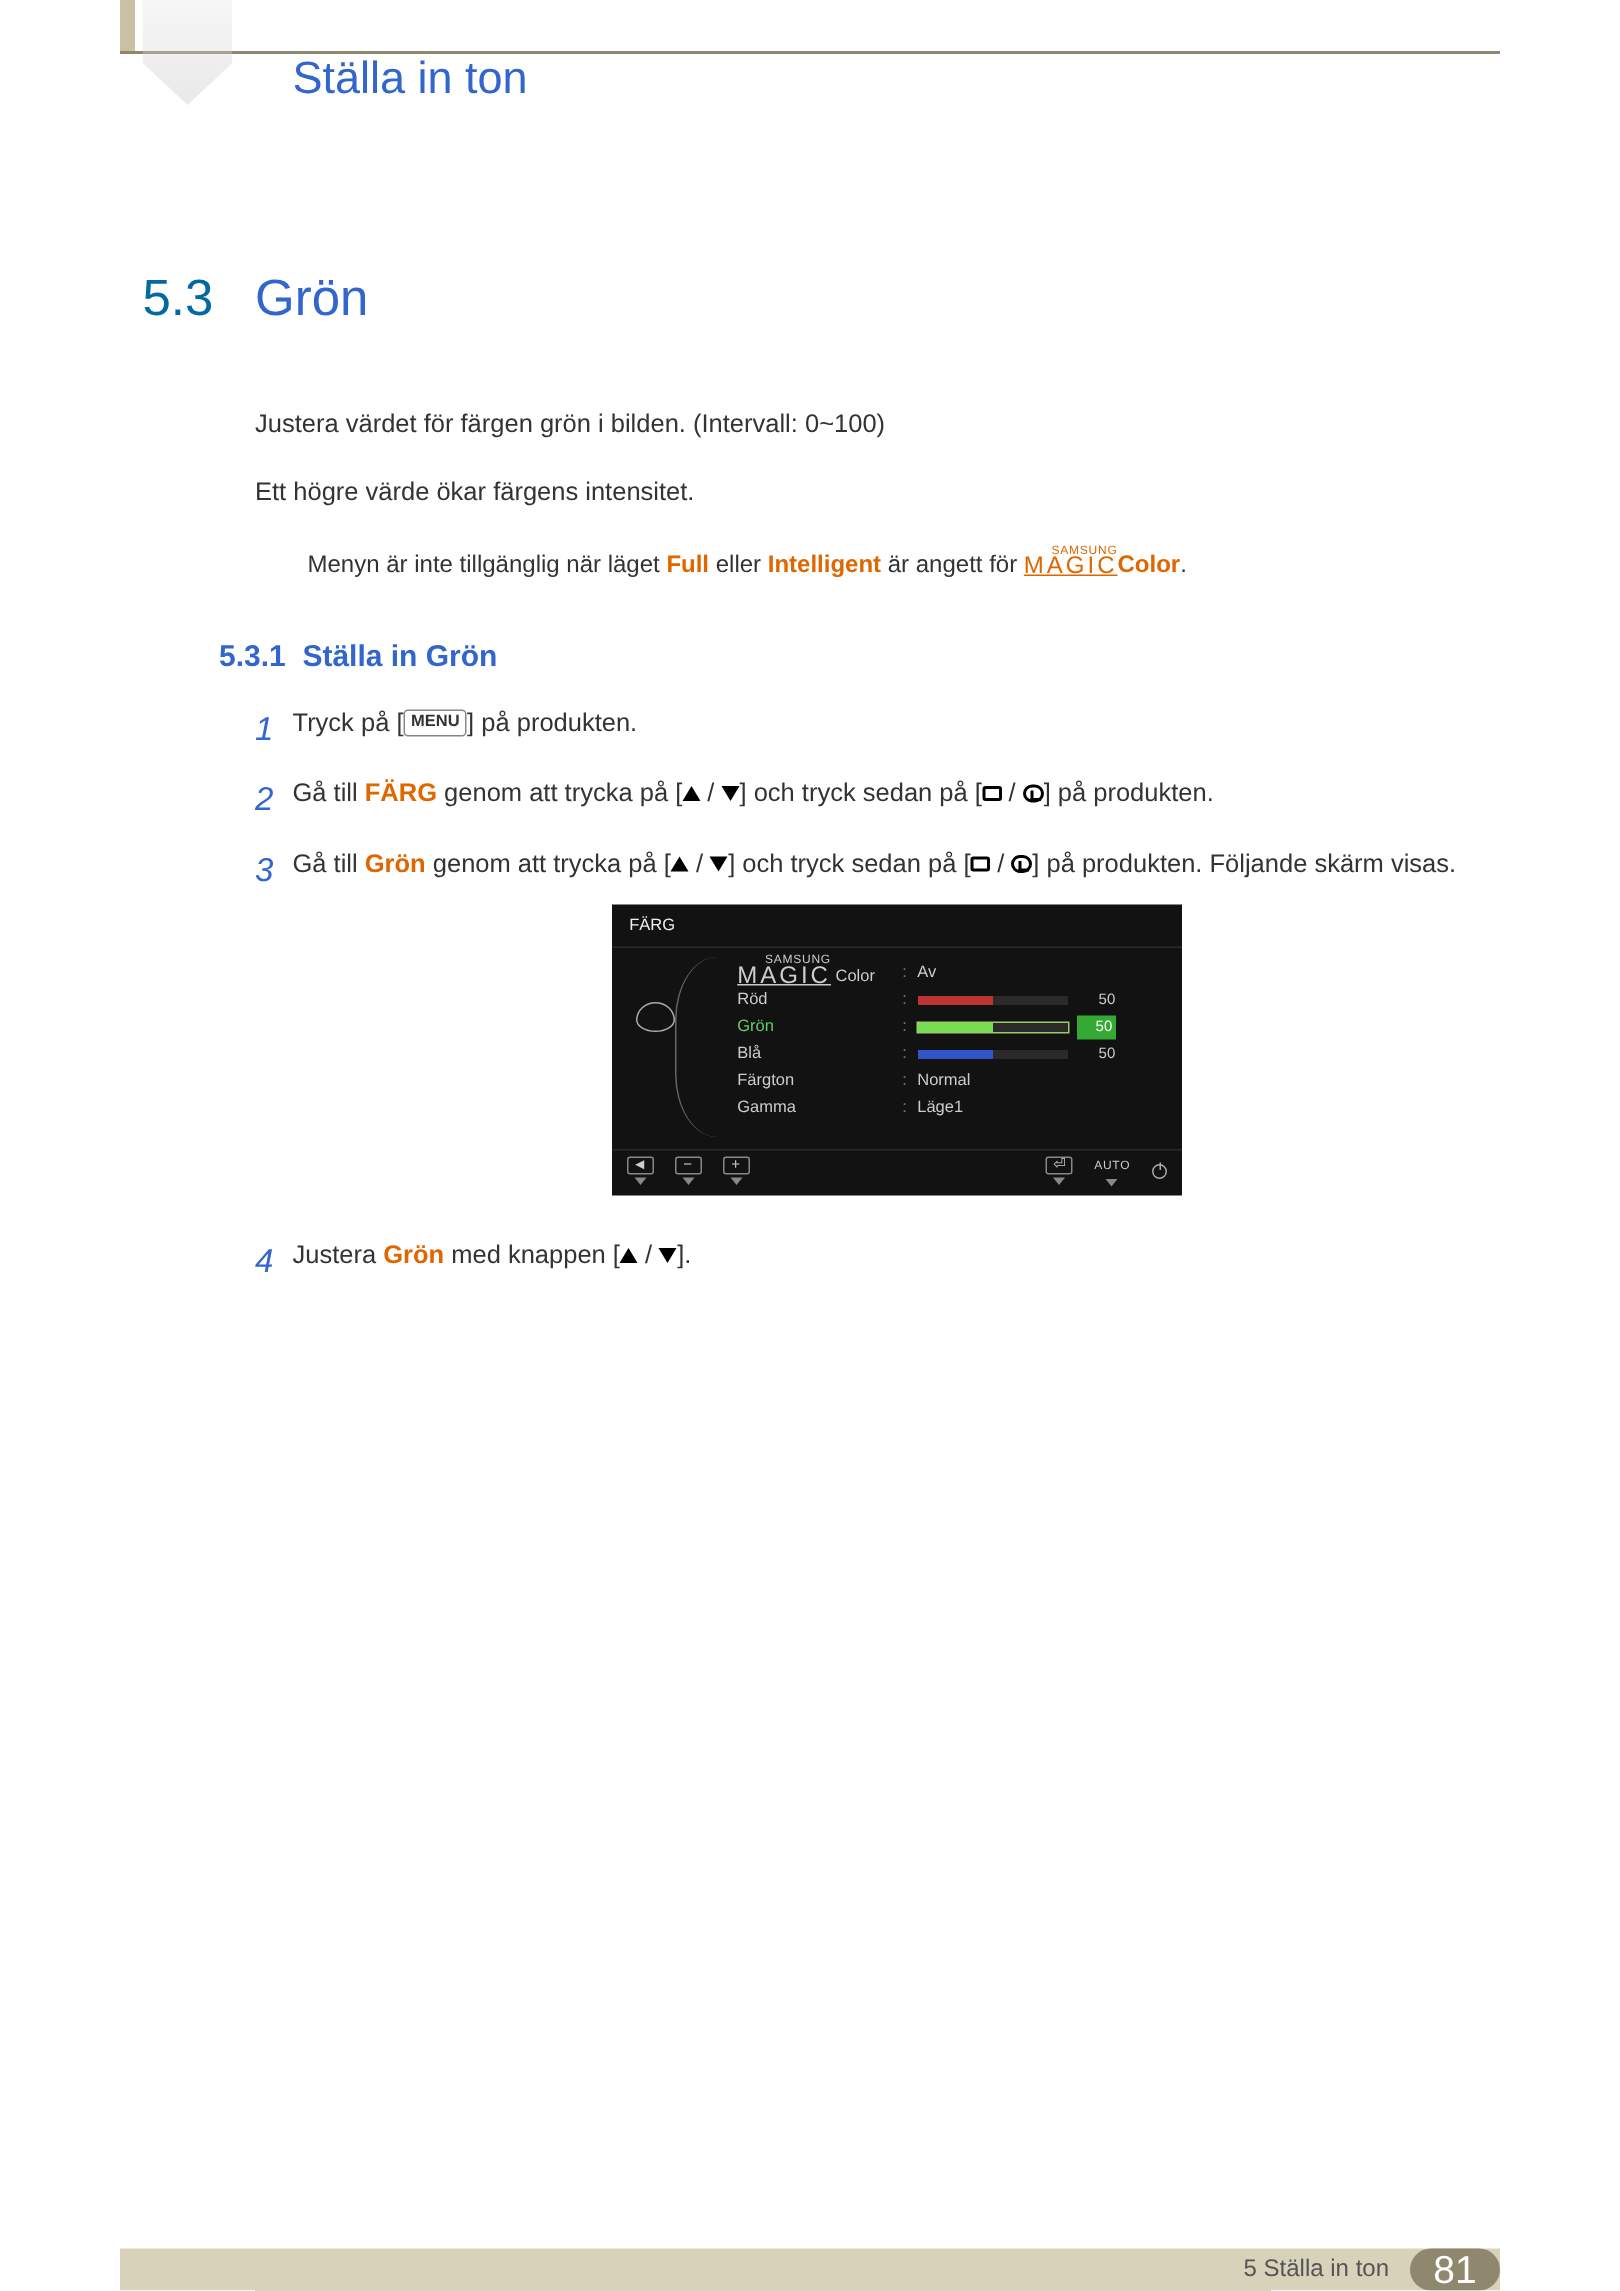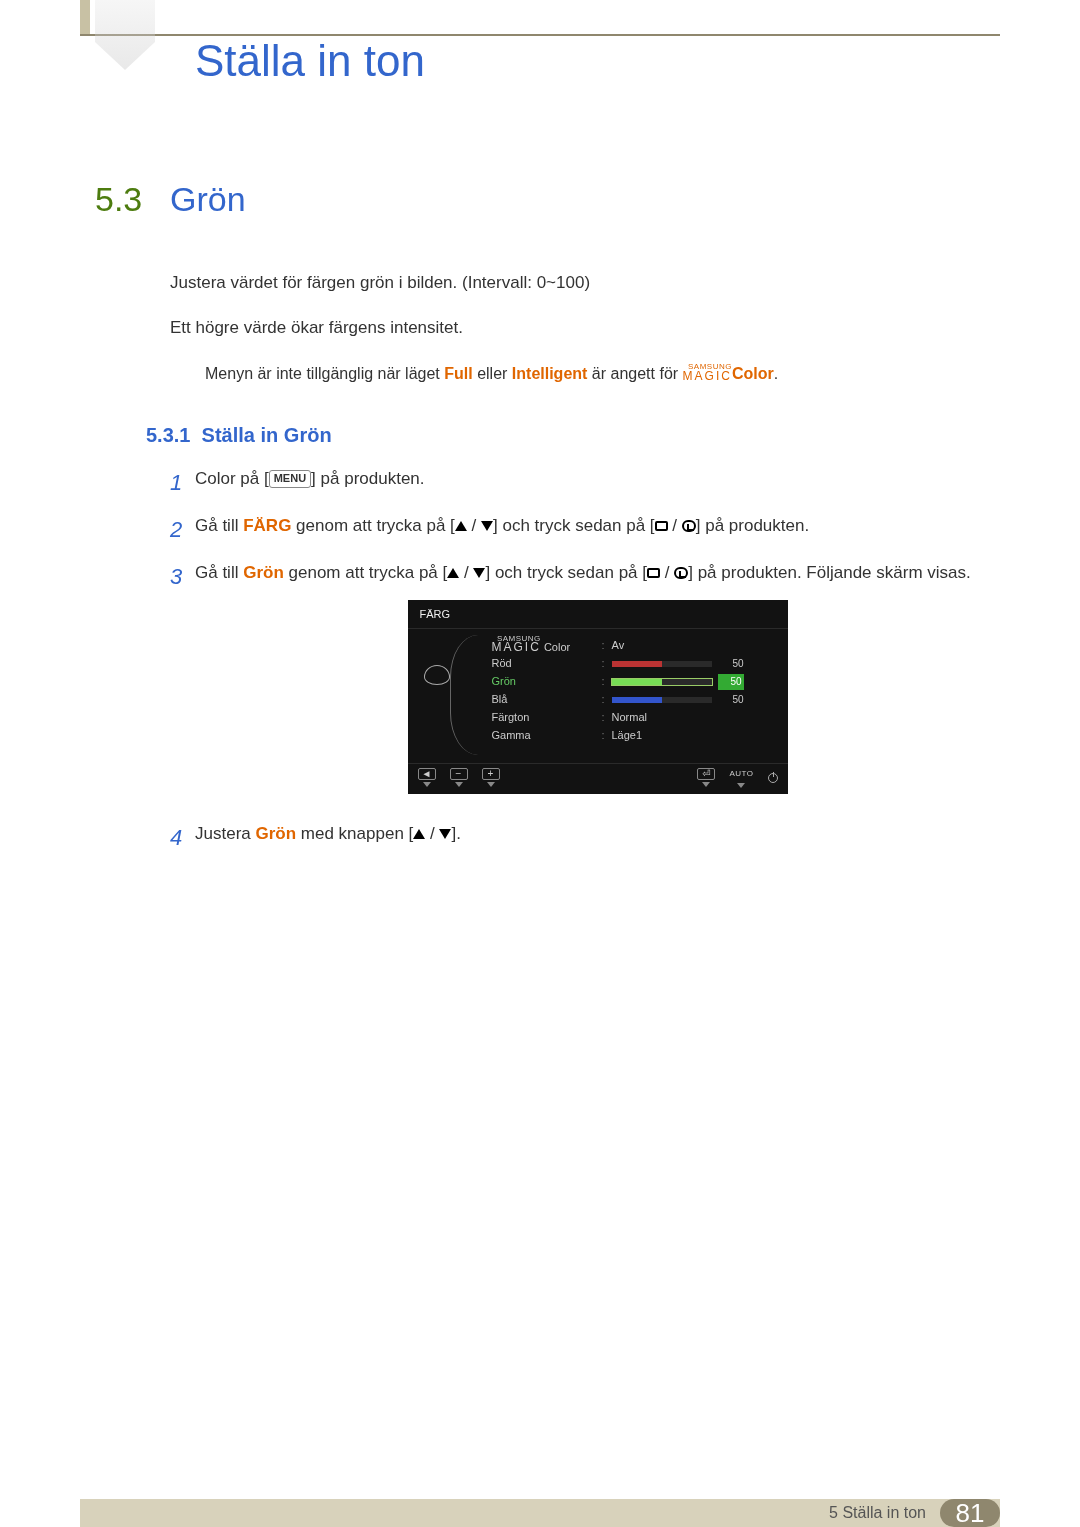--- a/index.html
+++ b/index.html
@@ -27,33 +27,33 @@
     position: absolute;
     left: 95px; top: 0;
     width: 60px; height: 70px;
     background: linear-gradient(180deg,#e6e6e6,#bfbfbf);
     clip-path: polygon(0 0, 100% 0, 100% 60%, 50% 100%, 0 60%);
     opacity: 0.35;
   }
   .chapter-title {
     position: absolute;
     left: 195px; top: 36px;
-    font-size: 44px;
+    font-size: 30px;
     color: #3366cc;
     font-weight: 400;
   }
   .content {
     position: absolute;
     left: 95px; top: 180px;
     width: 905px;
   }
   .section-row { display: flex; align-items: baseline; }
   .section-num {
     font-size: 34px;
-    color: #4d7c0f;
+    color: #0369a1;
     width: 75px;
   }
   .section-title {
     font-size: 34px;
     color: #3366cc;
   }
   .body-text {
     margin-left: 75px;
     font-size: 17px;
     color: #333;
@@ -71,21 +71,21 @@
   .magic-small {
     display: inline-block;
     font-size: 10px;
     line-height: 0.9;
     color: #e06600;
     vertical-align: baseline;
     text-align: right;
     letter-spacing: 0.5px;
   }
   .magic-samsung { font-size: 8px; display:block; }
-  .magic-magic { font-size: 12px; display:block; letter-spacing: 2px; }
+  .magic-magic { font-size: 16px; display:block; letter-spacing: 2px; text-decoration: underline; }
   .subsection {
     margin-left: 51px;
     margin-top: 40px;
     font-size: 20px;
     color: #3366cc;
     font-weight: 600;
   }
   .steps {
     margin-left: 75px;
     margin-top: 18px;
@@ -254,21 +254,21 @@
 
   <div class="subsection">
     <span>5.3.1</span>&nbsp;&nbsp;<span>Ställa in Grön</span>
   </div>
 
   <div class="steps">
 
     <div class="step-row">
       <div class="step-num">1</div>
       <div class="step-body">
-        <span>Color på [</span><span class="menu-box">MENU</span><span>] på produkten.</span>
+        <span>Tryck på [</span><span class="menu-box">MENU</span><span>] på produkten.</span>
       </div>
     </div>
 
     <div class="step-row">
       <div class="step-num">2</div>
       <div class="step-body">
         <span>Gå till </span><span class="orange">FÄRG</span><span> genom att trycka på [</span><span class="tri-up"></span> / <span class="tri-down"></span><span>] och tryck sedan på [</span><span class="rect-icon"></span> / <span class="enter-icon"></span><span>] på produkten.</span>
       </div>
     </div>
 

